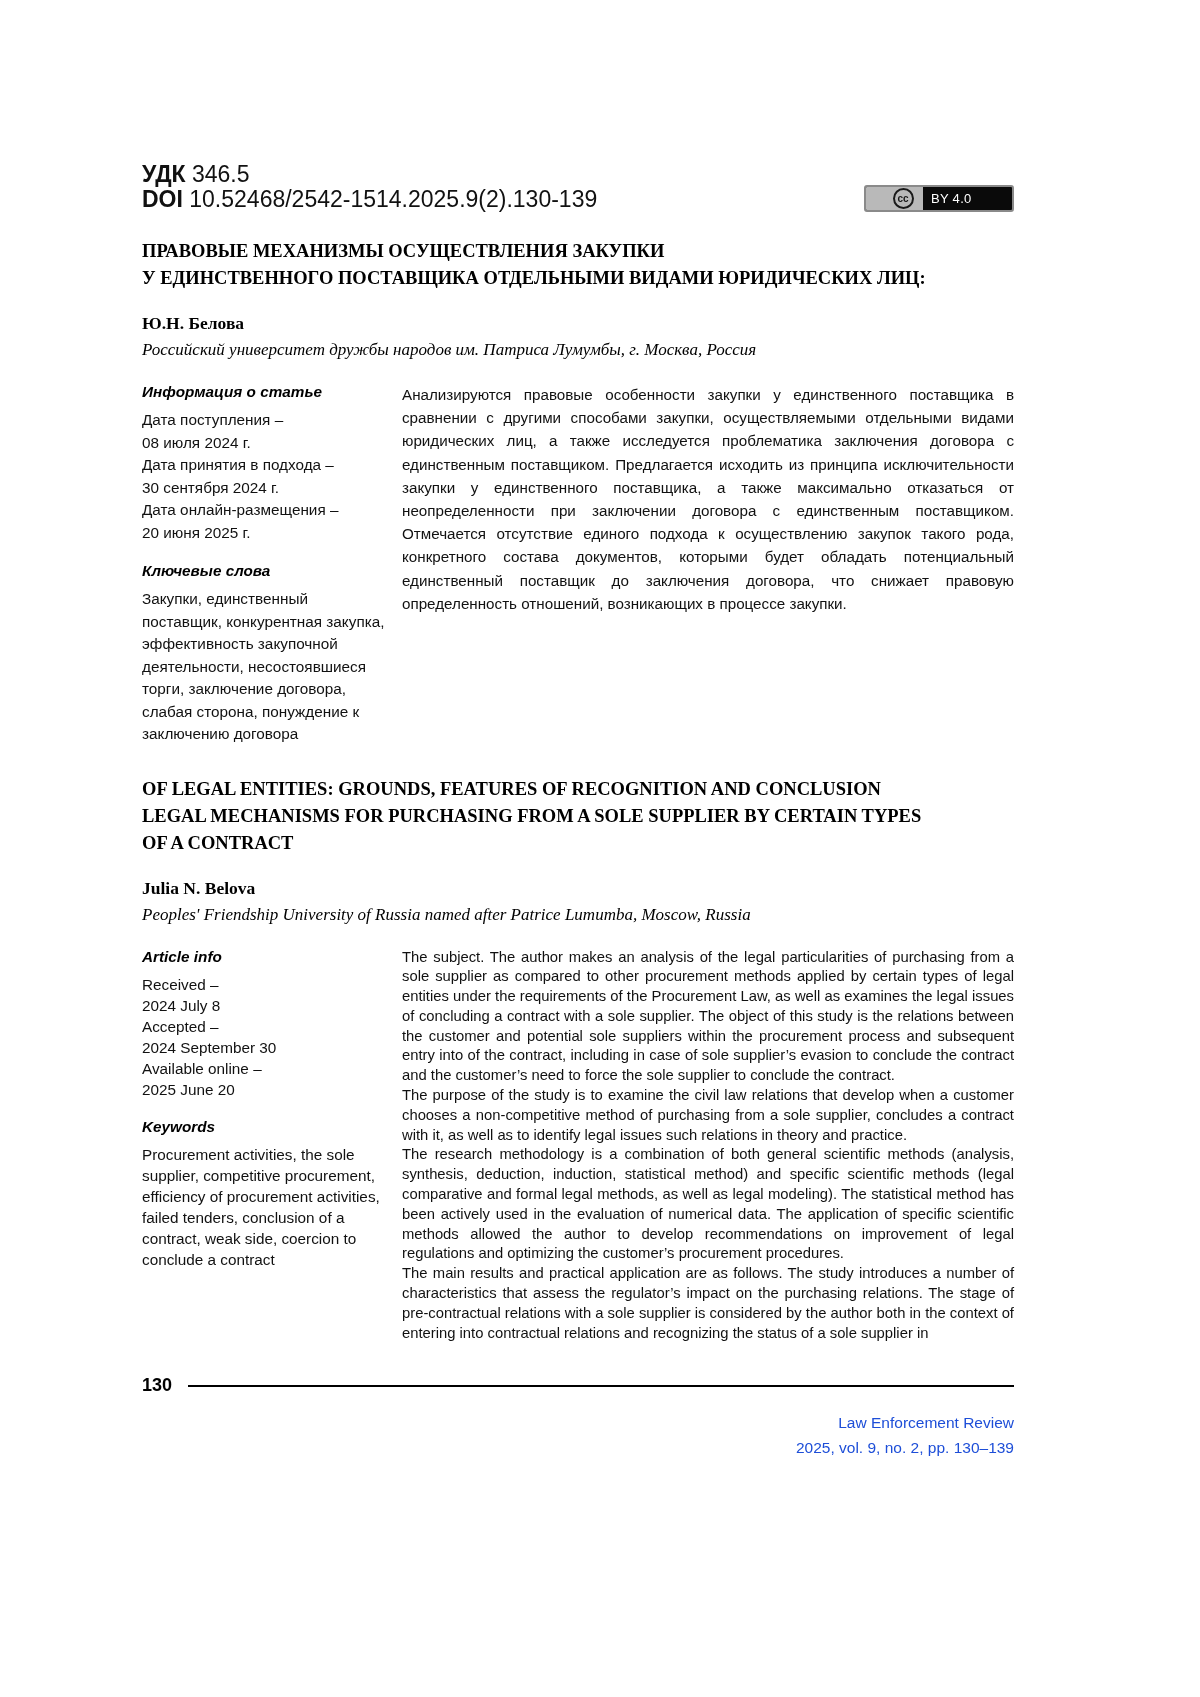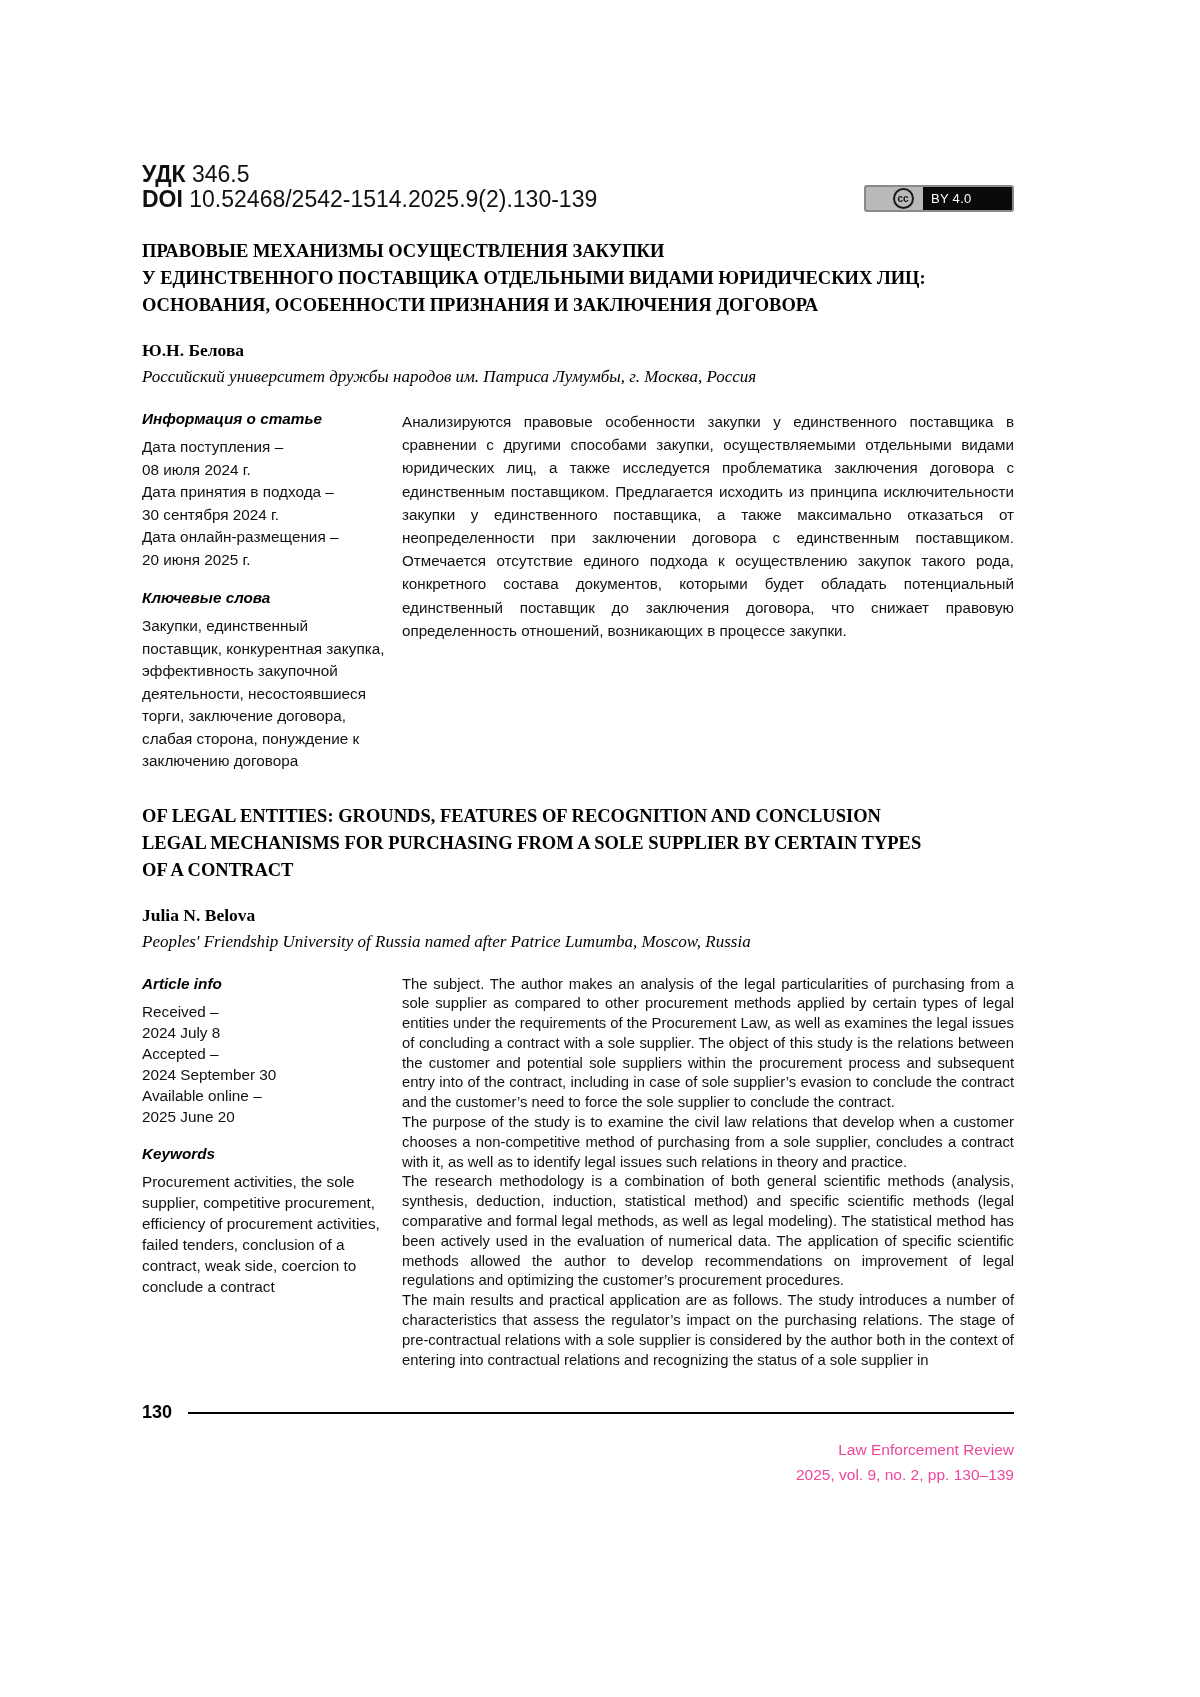--- a/index.html
+++ b/index.html
@@ -125,21 +125,21 @@
   
   .footer-row { margin-top: 32px; display: flex; align-items: center; }
   .page-num { font-size: 18px; font-weight: bold; color: #000000; }
   .footer-rule { flex: 1; height: 2px; background: #000000; margin-left: 16px; }
 
   .journal-info {
     margin-top: 14px;
     text-align: right;
     font-size: 15.5px;
     line-height: 25px;
-    color: #ec4899;
+    color: #1d4ed8;
   }
 </style>
 </head>
 <body>
 
 <div class="page">
 
   <header class="top">
     <div class="ids">
       <div class="id-line">
@@ -155,21 +155,20 @@
       <span class="cc-left">
         <span class="cc-circle">cc</span>
       </span>
       <span class="cc-right">BY 4.0</span>
     </div>
   </header>
 
   <h1 class="art-title ru">
     <div>ПРАВОВЫЕ МЕХАНИЗМЫ ОСУЩЕСТВЛЕНИЯ ЗАКУПКИ</div>
     <div>У ЕДИНСТВЕННОГО ПОСТАВЩИКА ОТДЕЛЬНЫМИ ВИДАМИ ЮРИДИЧЕСКИХ ЛИЦ:</div>
-    <div>ОСНОВАНИЯ, ОСОБЕННОСТИ ПРИЗНАНИЯ И ЗАКЛЮЧЕНИЯ ДОГОВОРА</div>
   </h1>
   <div class="author">Ю.Н. Белова</div>
   <div class="affiliation">Российский университет дружбы народов им. Патриса Лумумбы, г. Москва, Россия</div>
 
   <section class="columns ru">
     <aside class="left-col">
       <div class="col-label">Информация о статье</div>
       <div class="info-lines">
         <div class="info-line">Дата поступления –</div>
         <div class="info-line">08 июля 2024 г.</div>

